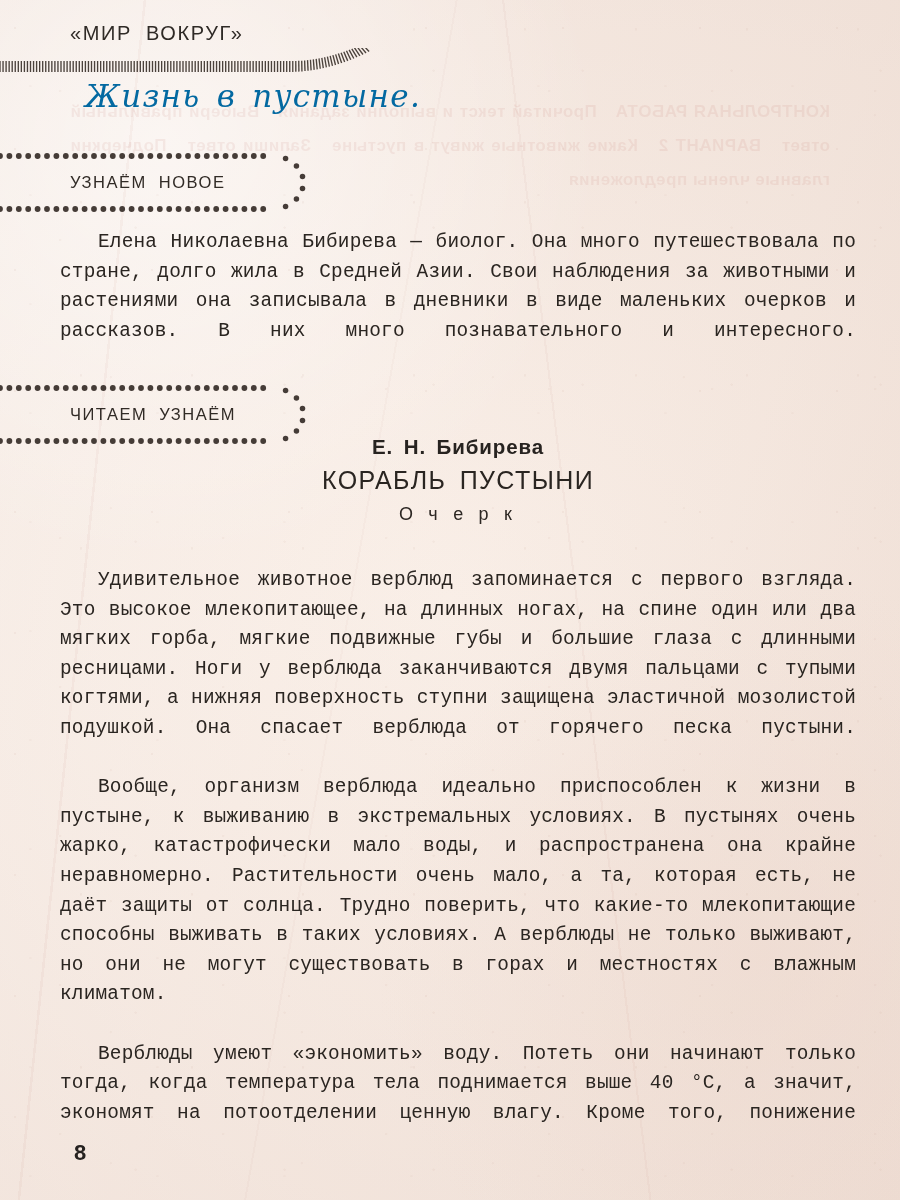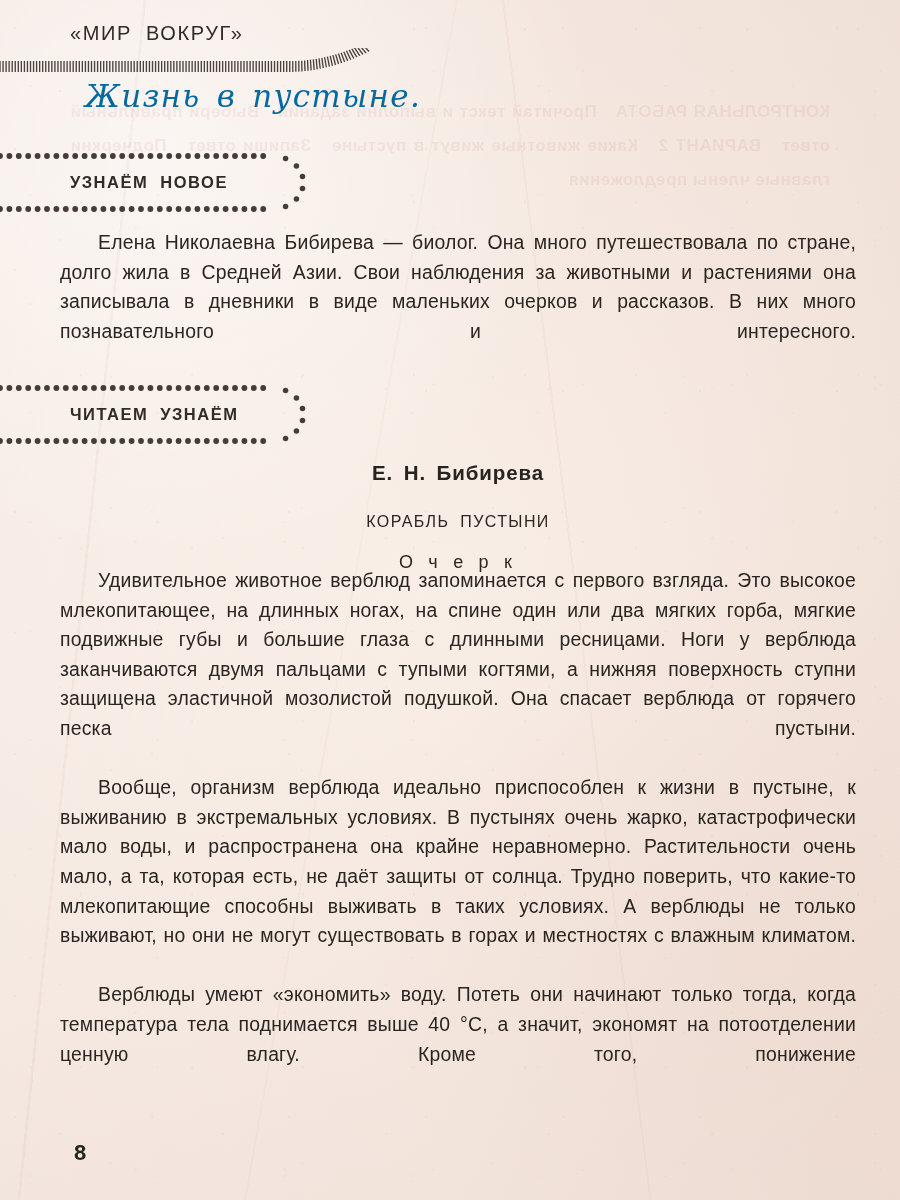--- a/index.html
+++ b/index.html
@@ -127,21 +127,21 @@
     left: 0;
     width: 330px;
     height: 62px;
   }
   .callout .callout-label {
     position: absolute;
     left: 70px;
     top: 50%;
     transform: translateY(-52%);
     font-size: 16.5px;
-    font-weight: 700;
+    font-weight: 400;
     letter-spacing: 1.5px;
     word-spacing: 6px;
     color: #312b26;
     white-space: nowrap;
     text-align: right;
   }
   .callout svg { position: absolute; left: 0; top: 0; overflow: visible; }
 
   #callout-new  { top: 152px; }
   #callout-read { top: 384px; }
@@ -154,20 +154,21 @@
     text-align: justify;
     text-justify: inter-word;
     font-size: 19.4px;
     line-height: 29.6px;
     letter-spacing: .2px;
     color: #2a2521;
   }
   .body-block p {
     margin: 0;
     text-indent: 38px;
+    font-family: Liberation Mono, monospace;
   }
   .body-block p:last-child::after {
     content: "";
     display: inline-block;
     width: 100%;
   }
   .body-block p::after {
     content: "";
     display: inline-block;
     width: 100%;
@@ -176,45 +177,45 @@
   #intro-block { top: 228px; }
   #essay-block { top: 566px; }
 
   
   .work-head {
     position: absolute;
     left: 60px;
     width: 796px;
     text-align: center;
   }
-  #work-head { top: 458px; }
+  #work-head { top: 432px; }
   .work-author {
     font-size: 20.5px;
     font-weight: 700;
     letter-spacing: .9px;
     word-spacing: 4px;
     color: #272320;
     line-height: 30px;
   }
   .work-title {
-    font-size: 16px;
+    font-size: 25px;
     font-weight: 400;
     letter-spacing: 1.4px;
     word-spacing: 5px;
     color: #2a2521;
     line-height: 32px;
-    margin-top: 18px;
+    margin-top: 2px;
   }
   .work-genre {
     font-size: 18px;
     font-weight: 400;
     letter-spacing: 5.2px;
     color: #2c2723;
     line-height: 32px;
-    margin-top: 8px;
+    margin-top: 2px;
   }
 
   
   .folio {
     position: absolute;
     left: 74px;
     top: 1140px;
     font-size: 22px;
     font-weight: 700;
     color: #262220;

